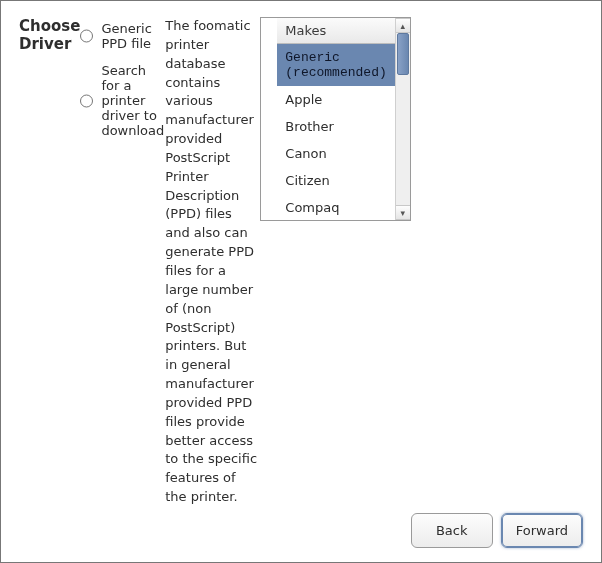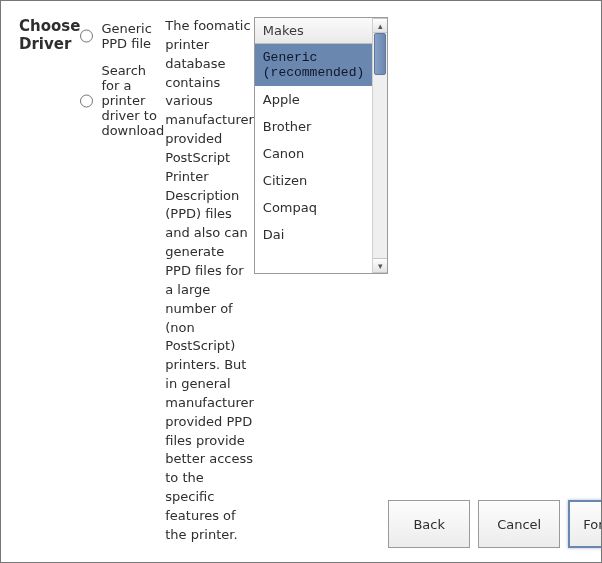--- a/index.html
+++ b/index.html
@@ -43,21 +43,22 @@
     border-top: 1px solid #d8d8d8;
     margin: 0 0 8px 0;
   }
   .desc {
     line-height: 1.45;
     margin-bottom: 20px;
   }
   .list-frame {
     border: 1px solid #9a9a9a;
     display: flex;
-    height: 257px;
+    height: 204px;
+    padding-left: 16px;
   }
   .list-inner {
     flex: 1;
     display: flex;
     flex-direction: column;
     overflow: hidden;
   }
   .list-header {
     background: linear-gradient(#fbfbfb, #e9e9e9);
     border-bottom: 1px solid #bdbdbd;
@@ -114,27 +115,27 @@
   }
   .btn-row {
     margin-top: auto;
     padding-top: 22px;
     display: flex;
     justify-content: flex-end;
     gap: 8px;
   }
   button.dlg-btn {
     min-width: 82px;
-    height: 48px;
+    height: 35px;
     font-family: inherit;
     font-size: 13px;
     color: #2e2e2e;
     background: linear-gradient(#fdfdfd, #ececec);
     border: 1px solid #9a9a9a;
-    border-radius: 0;
+    border-radius: 6px;
     padding: 0 14px;
   }
   button.dlg-btn.default {
     box-shadow: 0 0 0 1px #6a87b0 inset, 0 0 3px rgba(106,135,176,0.6);
     border-color: #6a87b0;
   }
 </style>
 </head>
 <body>
 
@@ -174,17 +175,16 @@
       <div class="sb-btn">▴</div>
       <div class="sb-track">
         <div class="sb-thumb"></div>
       </div>
       <div class="sb-btn">▾</div>
     </div>
   </div>
 
   <div class="btn-row">
     <button class="dlg-btn">Back</button>
-    <button class="dlg-btn">Cancel</button>
     <button class="dlg-btn default">Forward</button>
   </div>
 
 </div>
 
 </body></html>

